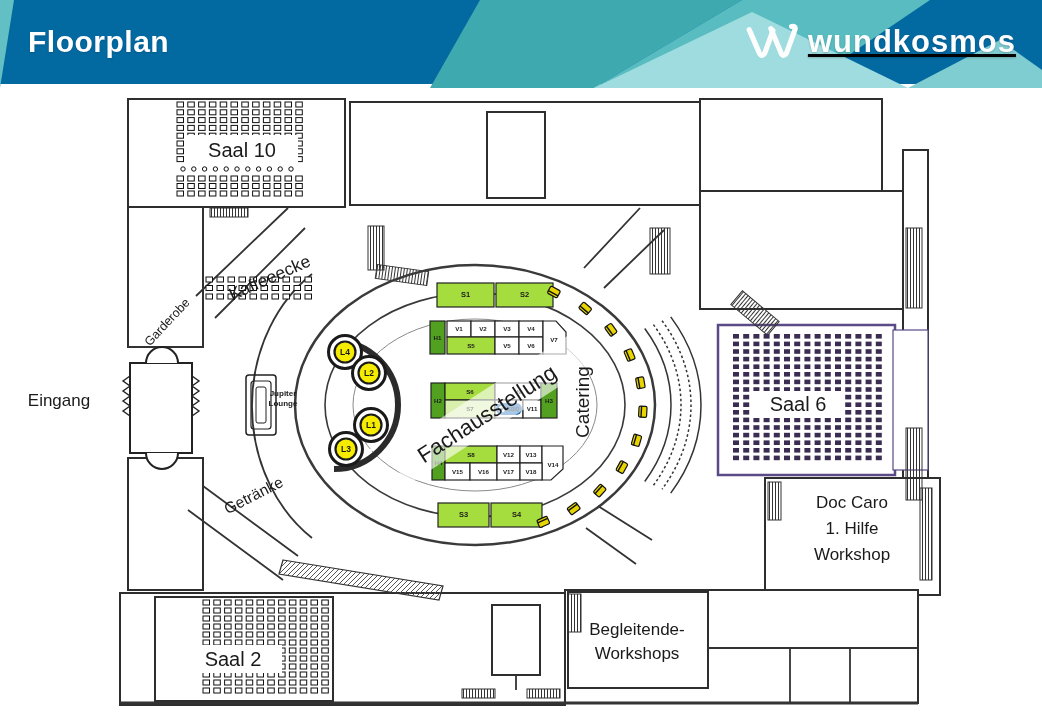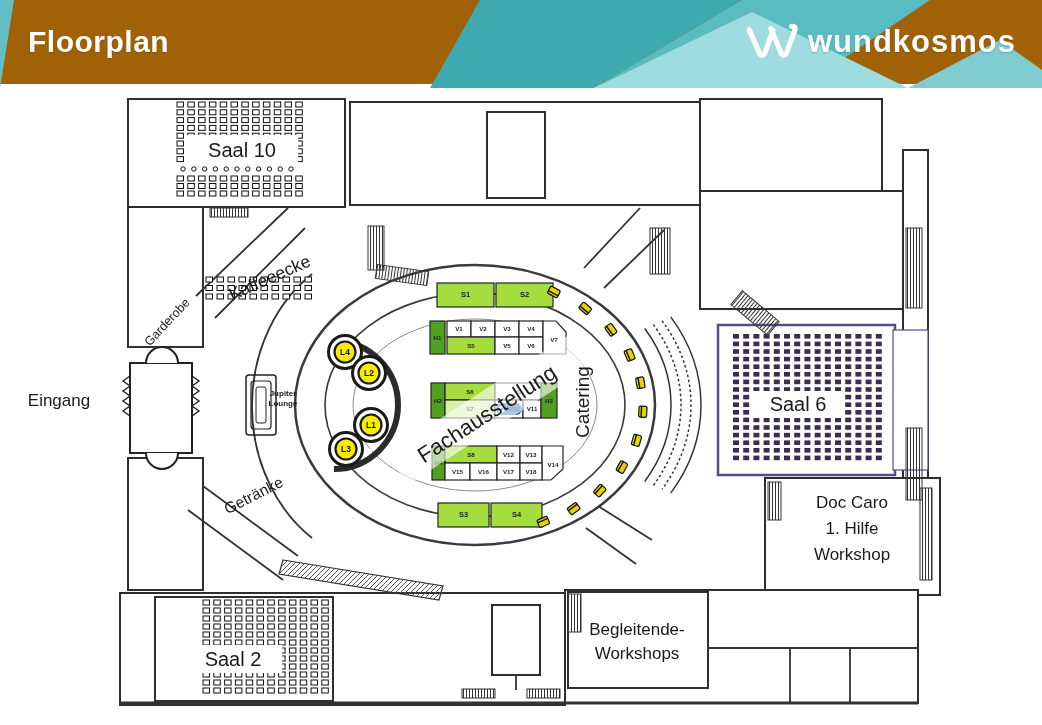--- a/index.html
+++ b/index.html
@@ -1,20 +1,20 @@
 <!DOCTYPE html>
 <html><head>
 <meta charset="utf-8">
 <style>
   html,body{margin:0;padding:0;background:#fff;}
   body{width:1042px;height:725px;position:relative;font-family:"Liberation Sans",sans-serif;overflow:hidden;}
-  .header{position:relative;width:1042px;height:84px;background:#a16207;display:flex;align-items:center;}
+  .header{position:relative;width:1042px;height:84px;background:#0369a1;display:flex;align-items:center;}
   .header svg.bg{position:absolute;inset:0;}
   .header .title{position:relative;color:#fff;font-size:30px;font-weight:bold;padding-left:28px;letter-spacing:.5px;text-shadow:0 1px 2px rgba(0,0,0,.15);}
-  .brand{position:relative;margin-left:auto;display:flex;align-items:center;gap:2px;padding-right:26px;}
+  .brand{position:relative;margin-left:auto;display:flex;align-items:center;gap:2px;padding-right:26px;text-decoration:underline;}
   .brand .word{color:#fdfdfd;font-size:31px;font-weight:600;letter-spacing:1px;text-shadow:0 1px 2px rgba(0,0,0,.2);}
   .plan-wrap{position:absolute;top:88px;left:0;width:1042px;height:457px;background:#fff;}
   svg text{font-family:"Liberation Sans",sans-serif;fill:#1a1a1a;}
   .roomlabel{font-size:20px;}
   .sublabel{font-size:17px;}
 </style>
 </head>
 <body>
 
 <div class="header">

